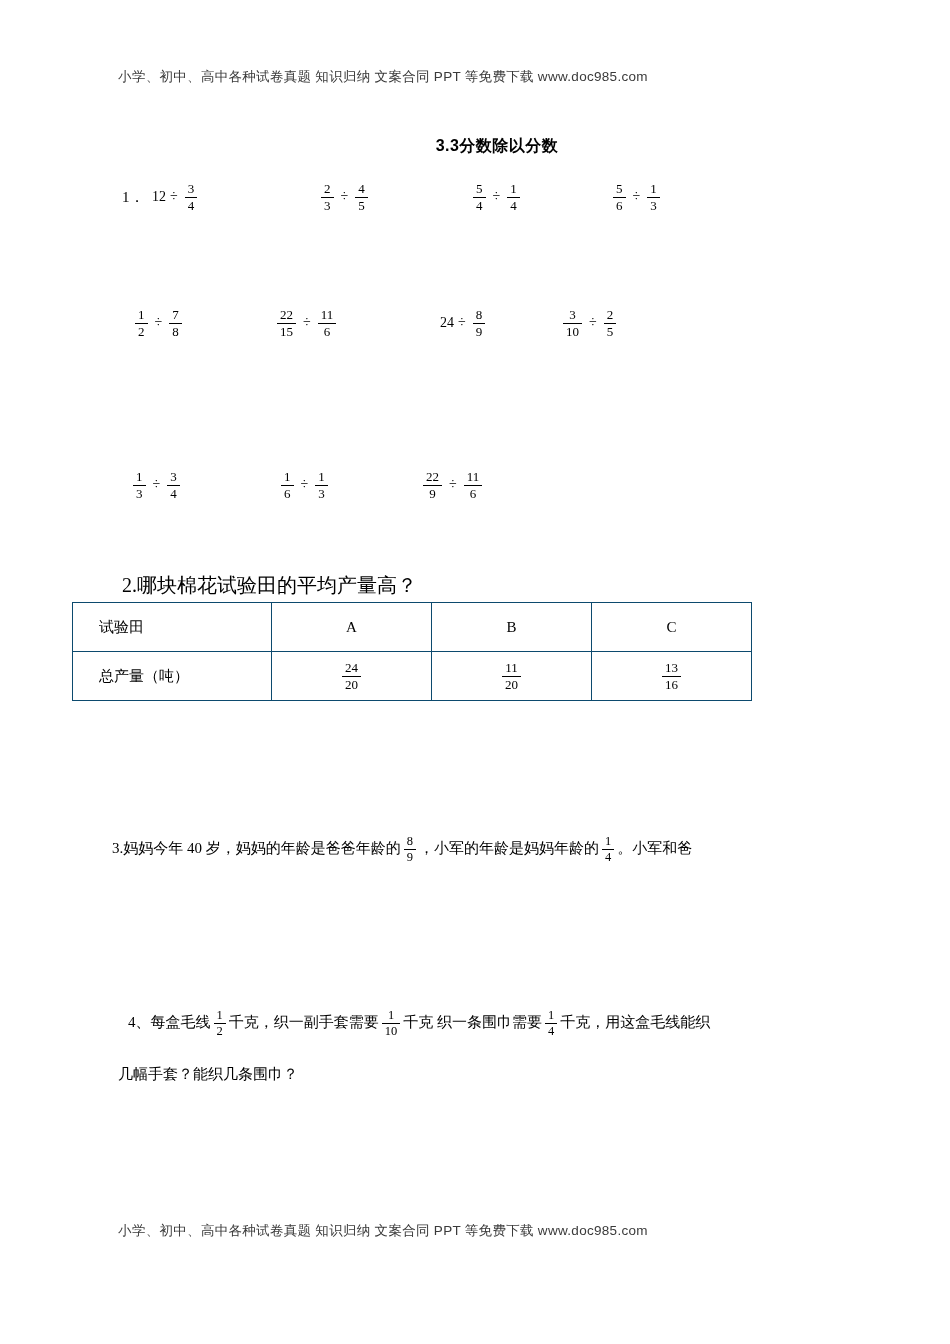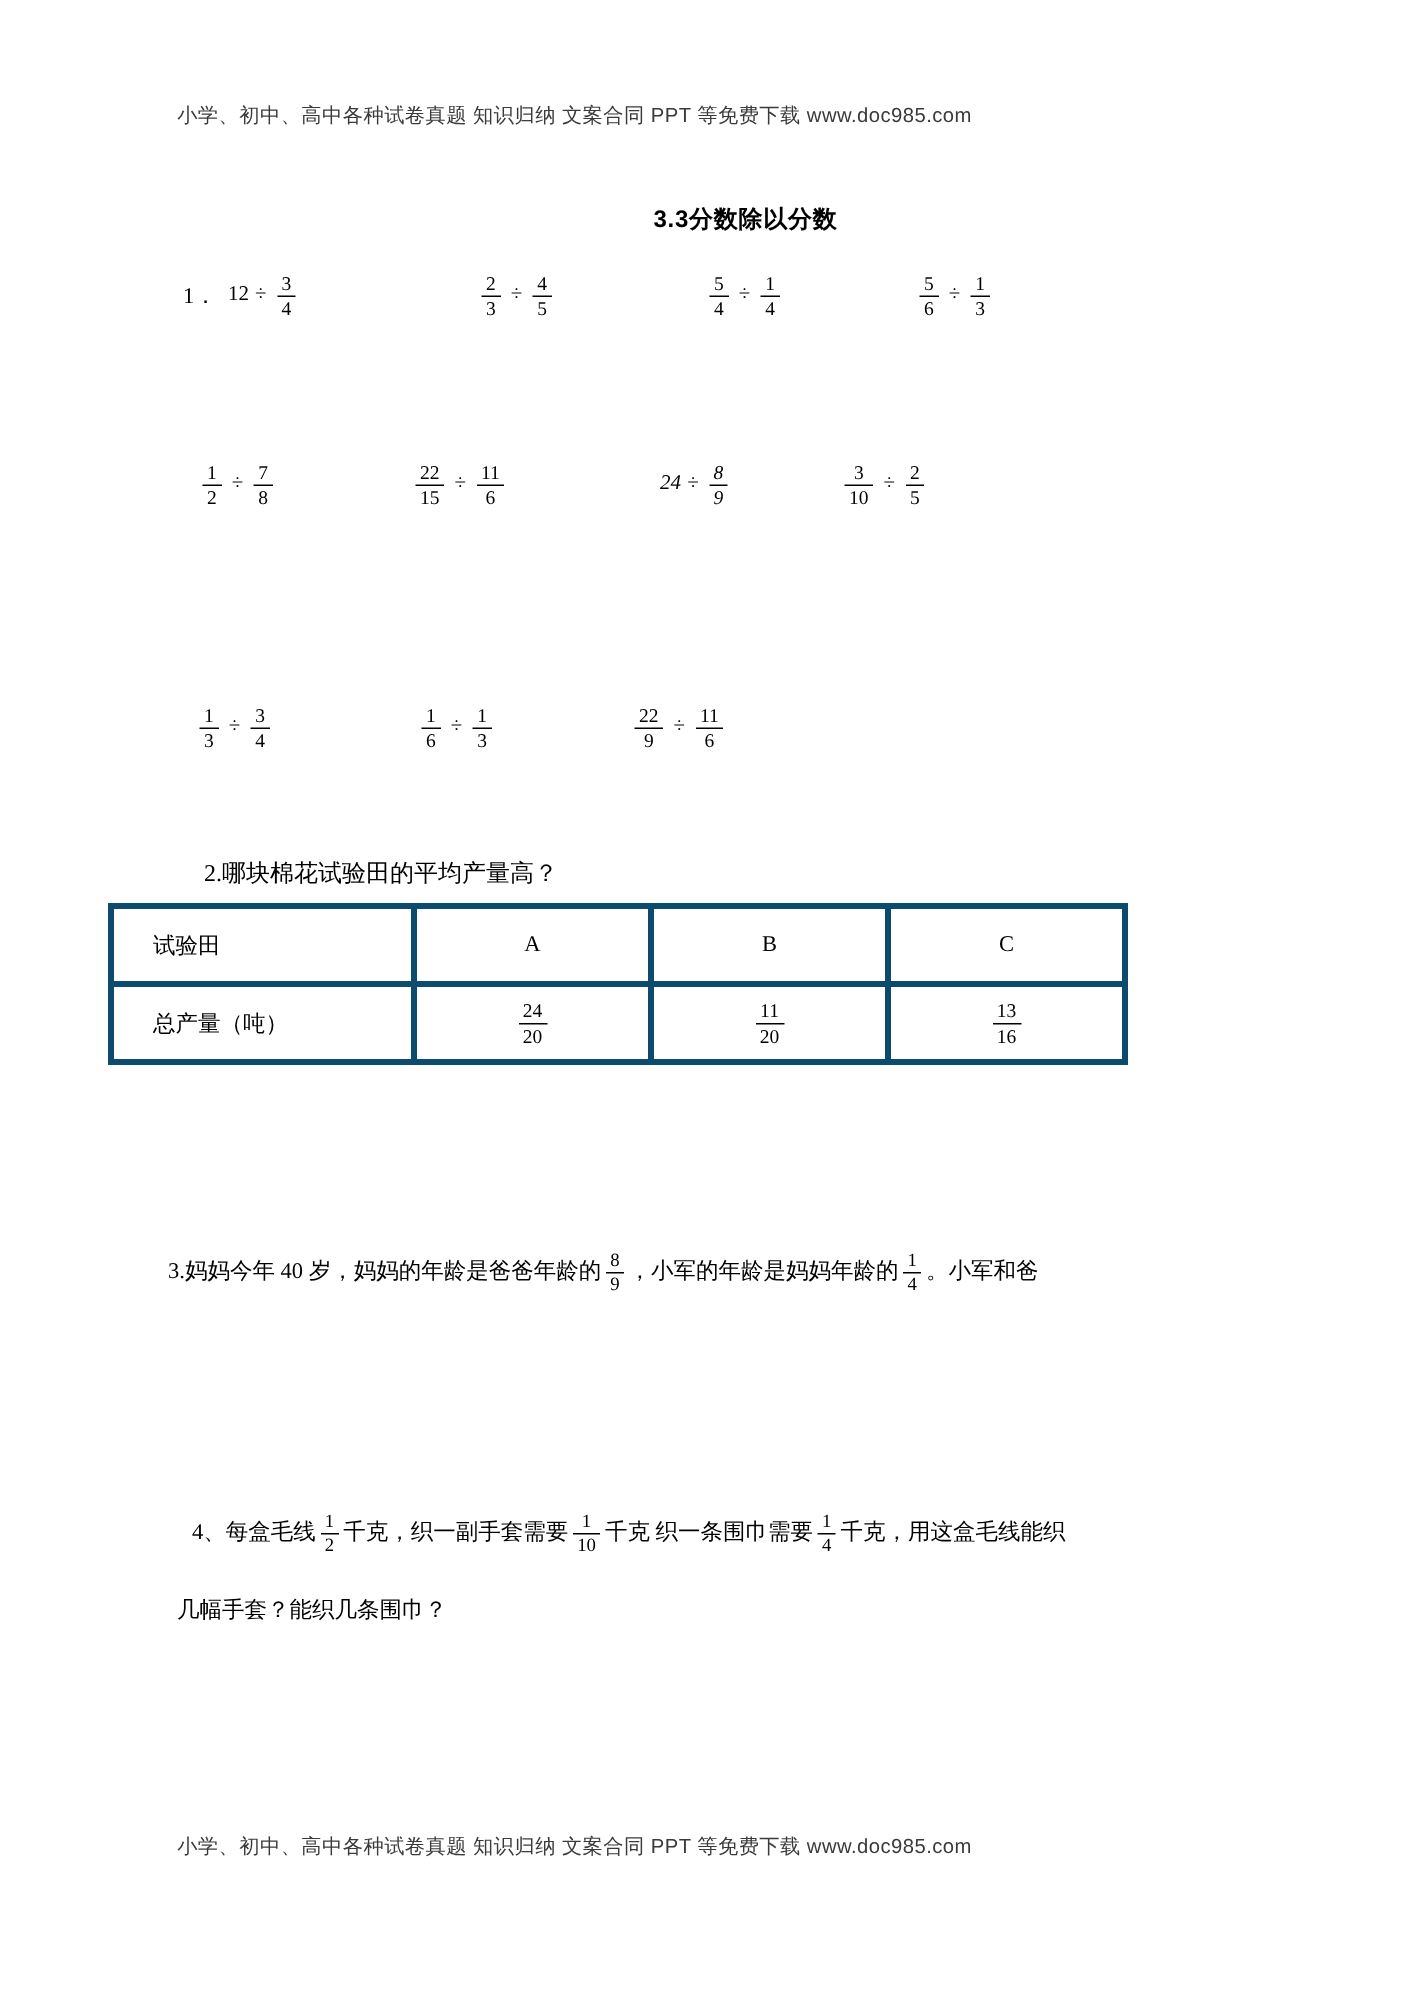--- a/index.html
+++ b/index.html
@@ -83,34 +83,34 @@
   }
   .qnum {
     position: absolute;
     font-size: 15px;
     font-family: "Liberation Serif", serif;
   }
 
   
   .q2-text {
     position: absolute;
-    left: 136px;
+    left: 122px;
     top: 572px;
-    font-size: 16px;
+    font-size: 20px;
   }
   table.data {
     position: absolute;
     left: 72px;
     top: 602px;
     width: 680px;
     border-collapse: collapse;
     font-size: 14px;
   }
   table.data td {
-    border: 4px solid #0c4a6e;
+    border: 1px solid #0c4a6e;
     height: 44px;
     text-align: center;
     vertical-align: middle;
     padding: 2px 4px;
   }
   table.data td.label {
     text-align: left;
     padding-left: 26px;
     width: 168px;
     font-size: 15px;
@@ -159,21 +159,21 @@
   </div>
 
   <div class="expr" style="left:132px; top:308px;">
     <span class="frac"><span class="num">1</span><span class="den">2</span></span><span class="op">÷</span><span class="frac"><span class="num">7</span><span class="den">8</span></span>
   </div>
 
   <div class="expr" style="left:274px; top:308px;">
     <span class="frac"><span class="num">22</span><span class="den">15</span></span><span class="op">÷</span><span class="frac"><span class="num">11</span><span class="den">6</span></span>
   </div>
 
-  <div class="expr" style="left:440px; top:308px;font-style:italic;">
+  <div class="expr" style="left:440px; top:308px;">
     <span class="whole">24</span><span class="op">÷</span><span class="frac"><span class="num">8</span><span class="den">9</span></span>
   </div>
 
   <div class="expr" style="left:560px; top:308px;">
     <span class="frac"><span class="num">3</span><span class="den">10</span></span><span class="op">÷</span><span class="frac"><span class="num">2</span><span class="den">5</span></span>
   </div>
 
   <div class="expr" style="left:130px; top:470px;">
     <span class="frac"><span class="num">1</span><span class="den">3</span></span><span class="op">÷</span><span class="frac"><span class="num">3</span><span class="den">4</span></span>
   </div>

